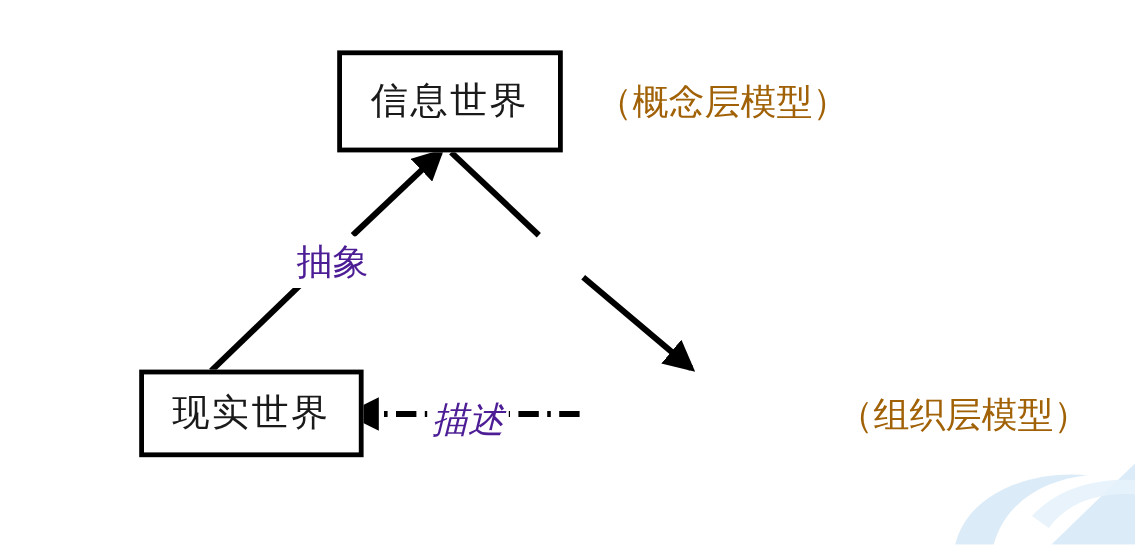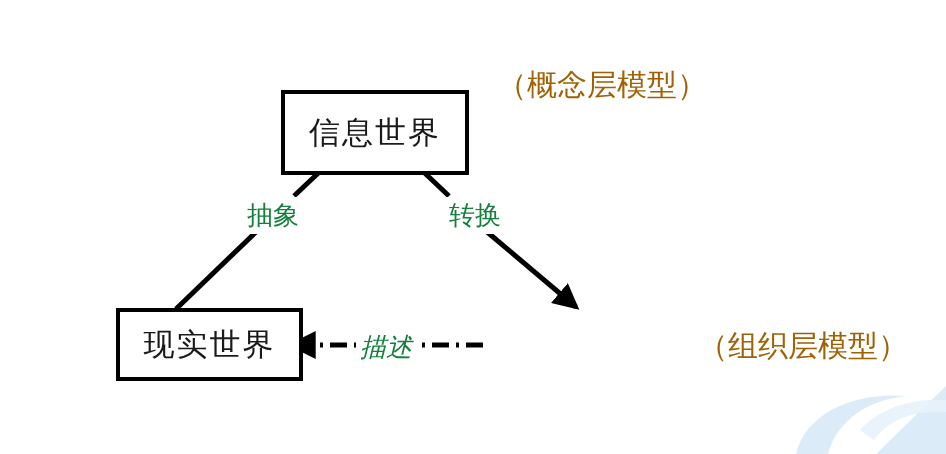--- a/index.html
+++ b/index.html
@@ -40,21 +40,20 @@
     color: #1a1a1a;
     letter-spacing: 2px;
     line-height: 1;
     white-space: nowrap;
   }
   #node-info {
     left: 281px;
     top: 42px;
     width: 188px;
     height: 85px;
-    margin-top: 48px;
   }
   #node-real {
     left: 79px;
     top: 308px;
     width: 187px;
     height: 73px;
     margin-left: 37px;
   }
   #node-machine {
     left: 483px;
@@ -75,22 +74,22 @@
     left: 497px;
     top: 65px;
   }
   #note-organizational {
     left: 698px;
     top: 326px;
   }
   .edge-label {
     position: absolute;
     font-family: "DejaVu Serif", "Liberation Serif", serif;
-    font-size: 26px;
-    color: #15803d;
+    font-size: 30px;
+    color: #4c1d95;
     background: #ffffff;
     padding: 1px 3px;
     white-space: nowrap;
     z-index: 5;
   }
   #label-abstract {
     left: 244px;
     top: 197px;
   }
   #label-transform {
@@ -157,17 +156,16 @@
     <span class="node-label">现实世界</span>
   </div>
 
 
   <div class="side-note" id="note-conceptual">（概念层模型）</div>
 
   <div class="side-note" id="note-organizational">（组织层模型）</div>
 
   <div class="edge-label" id="label-abstract">抽象</div>
 
-  <div class="edge-label" id="label-transform">转换</div>
 
   <div class="edge-label" id="label-describe">描述</div>
 
 </div>
 
 </body></html>

